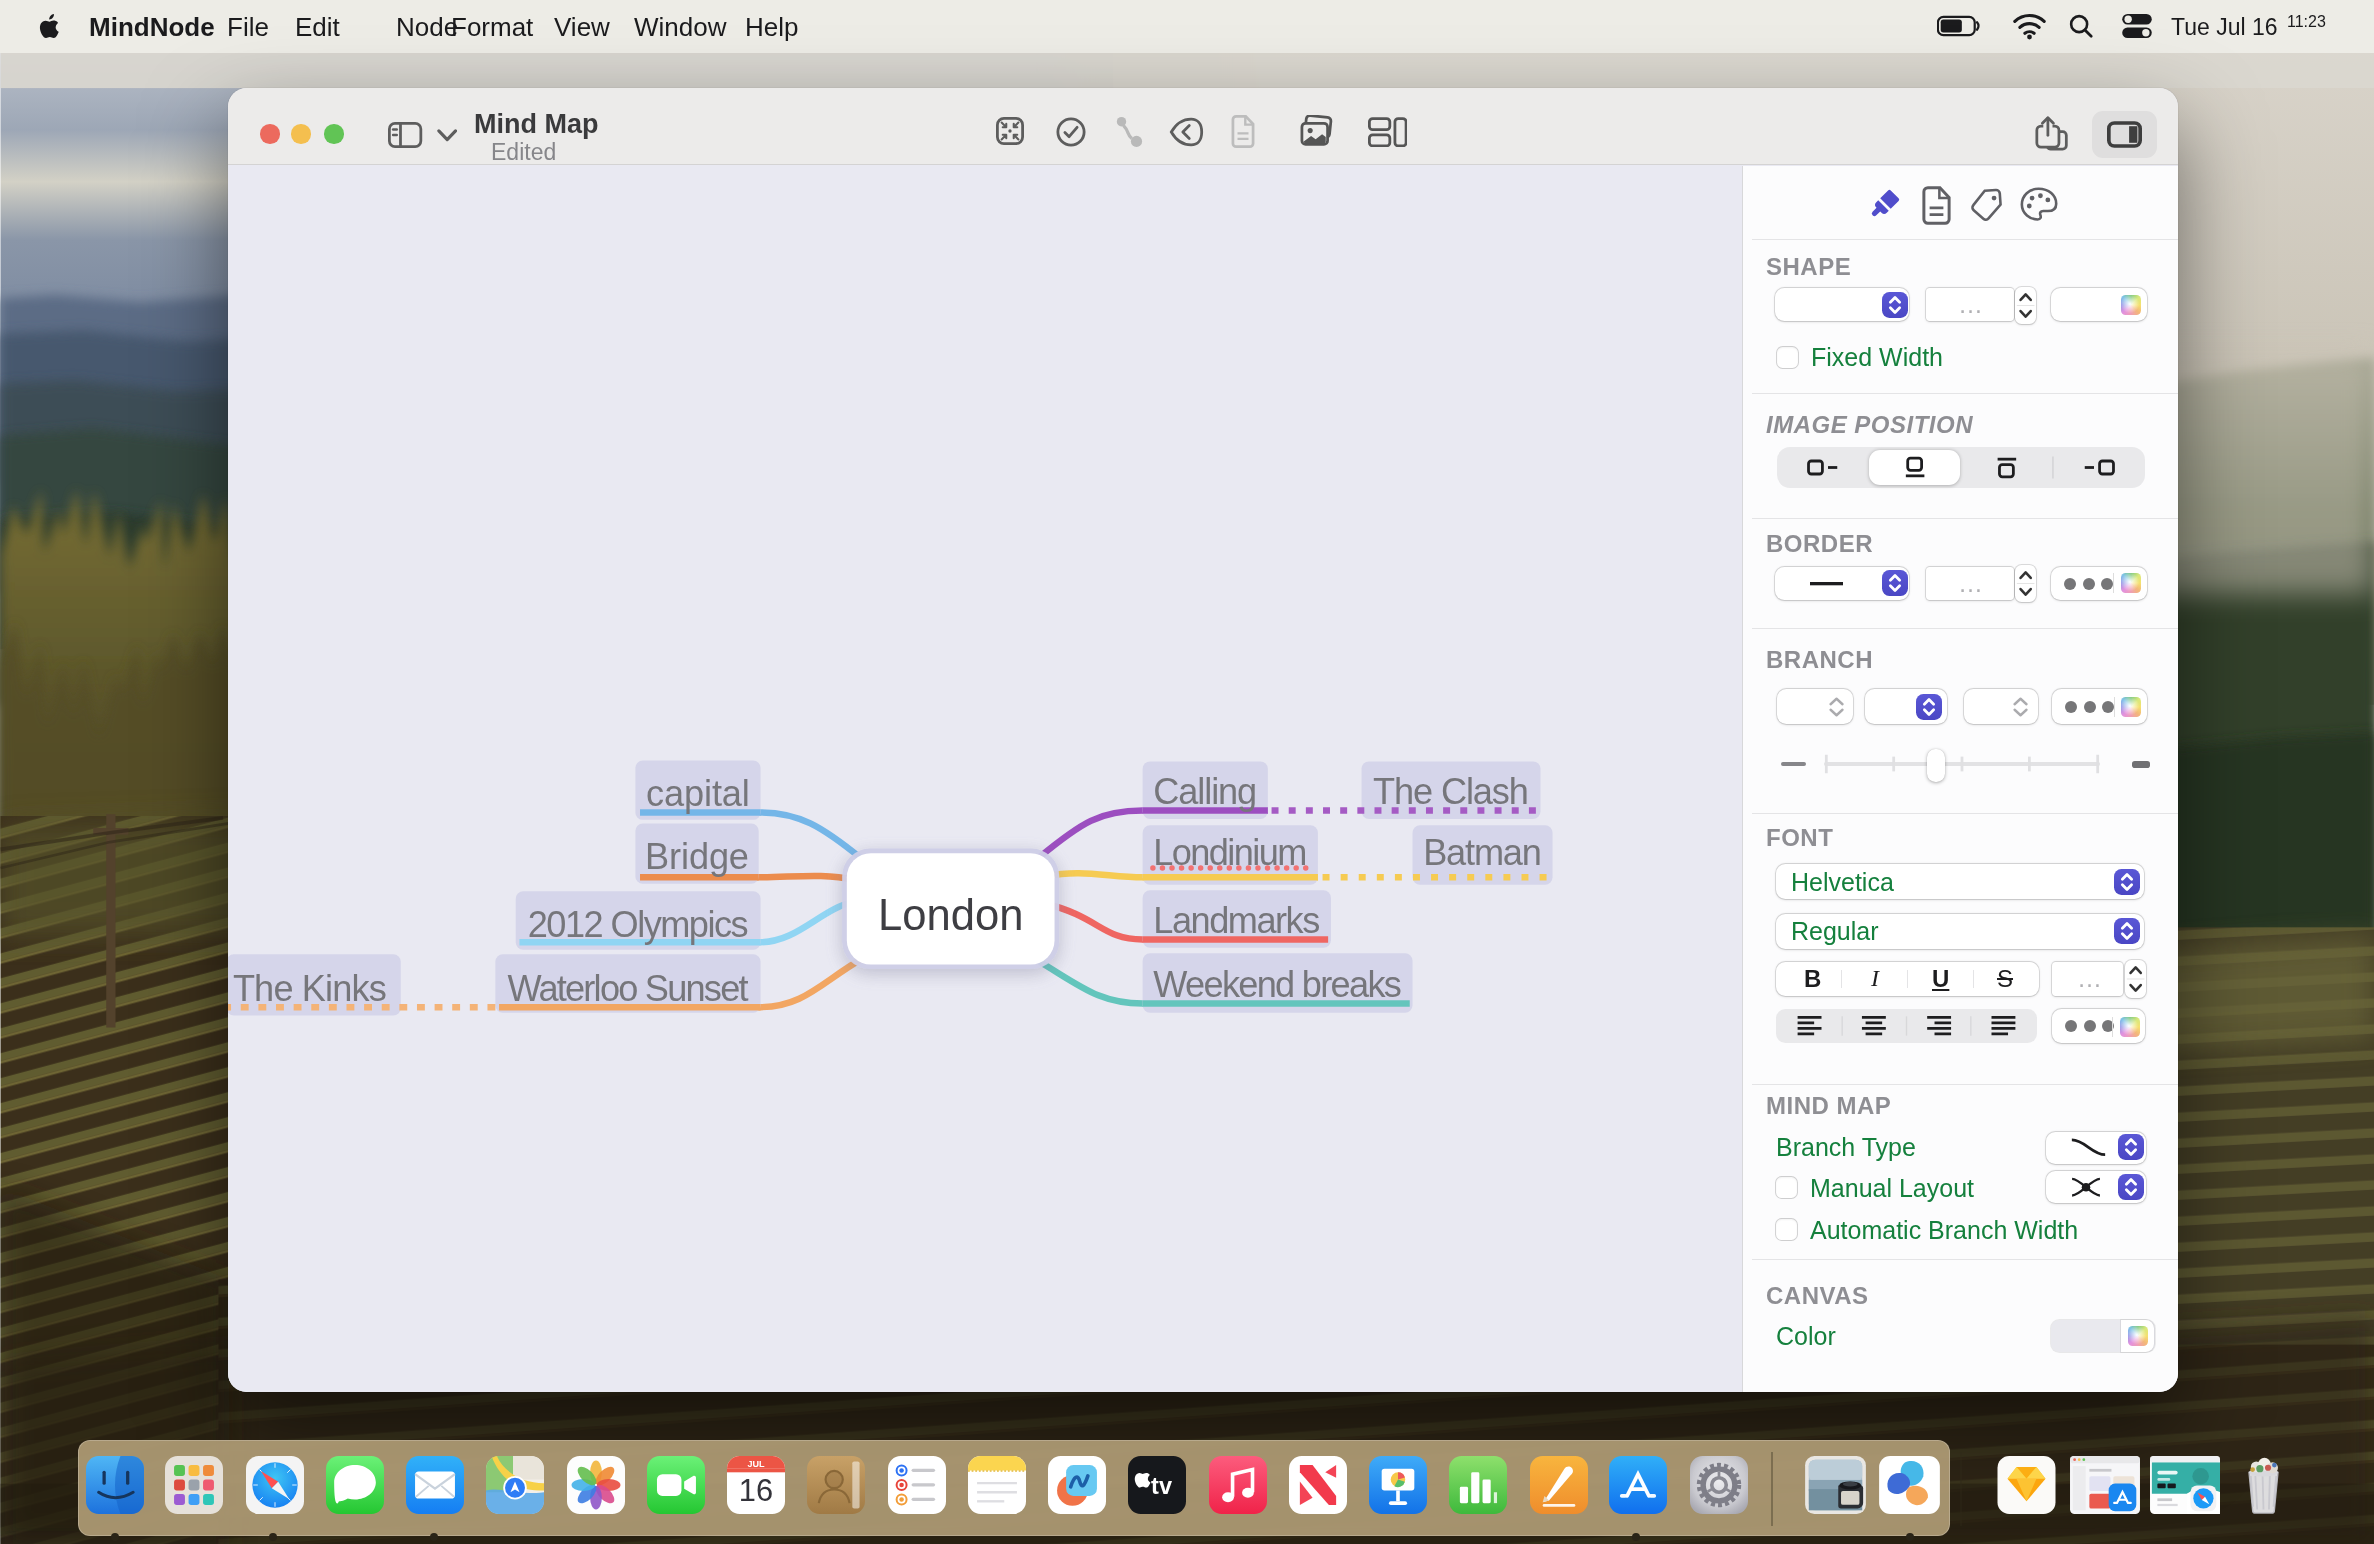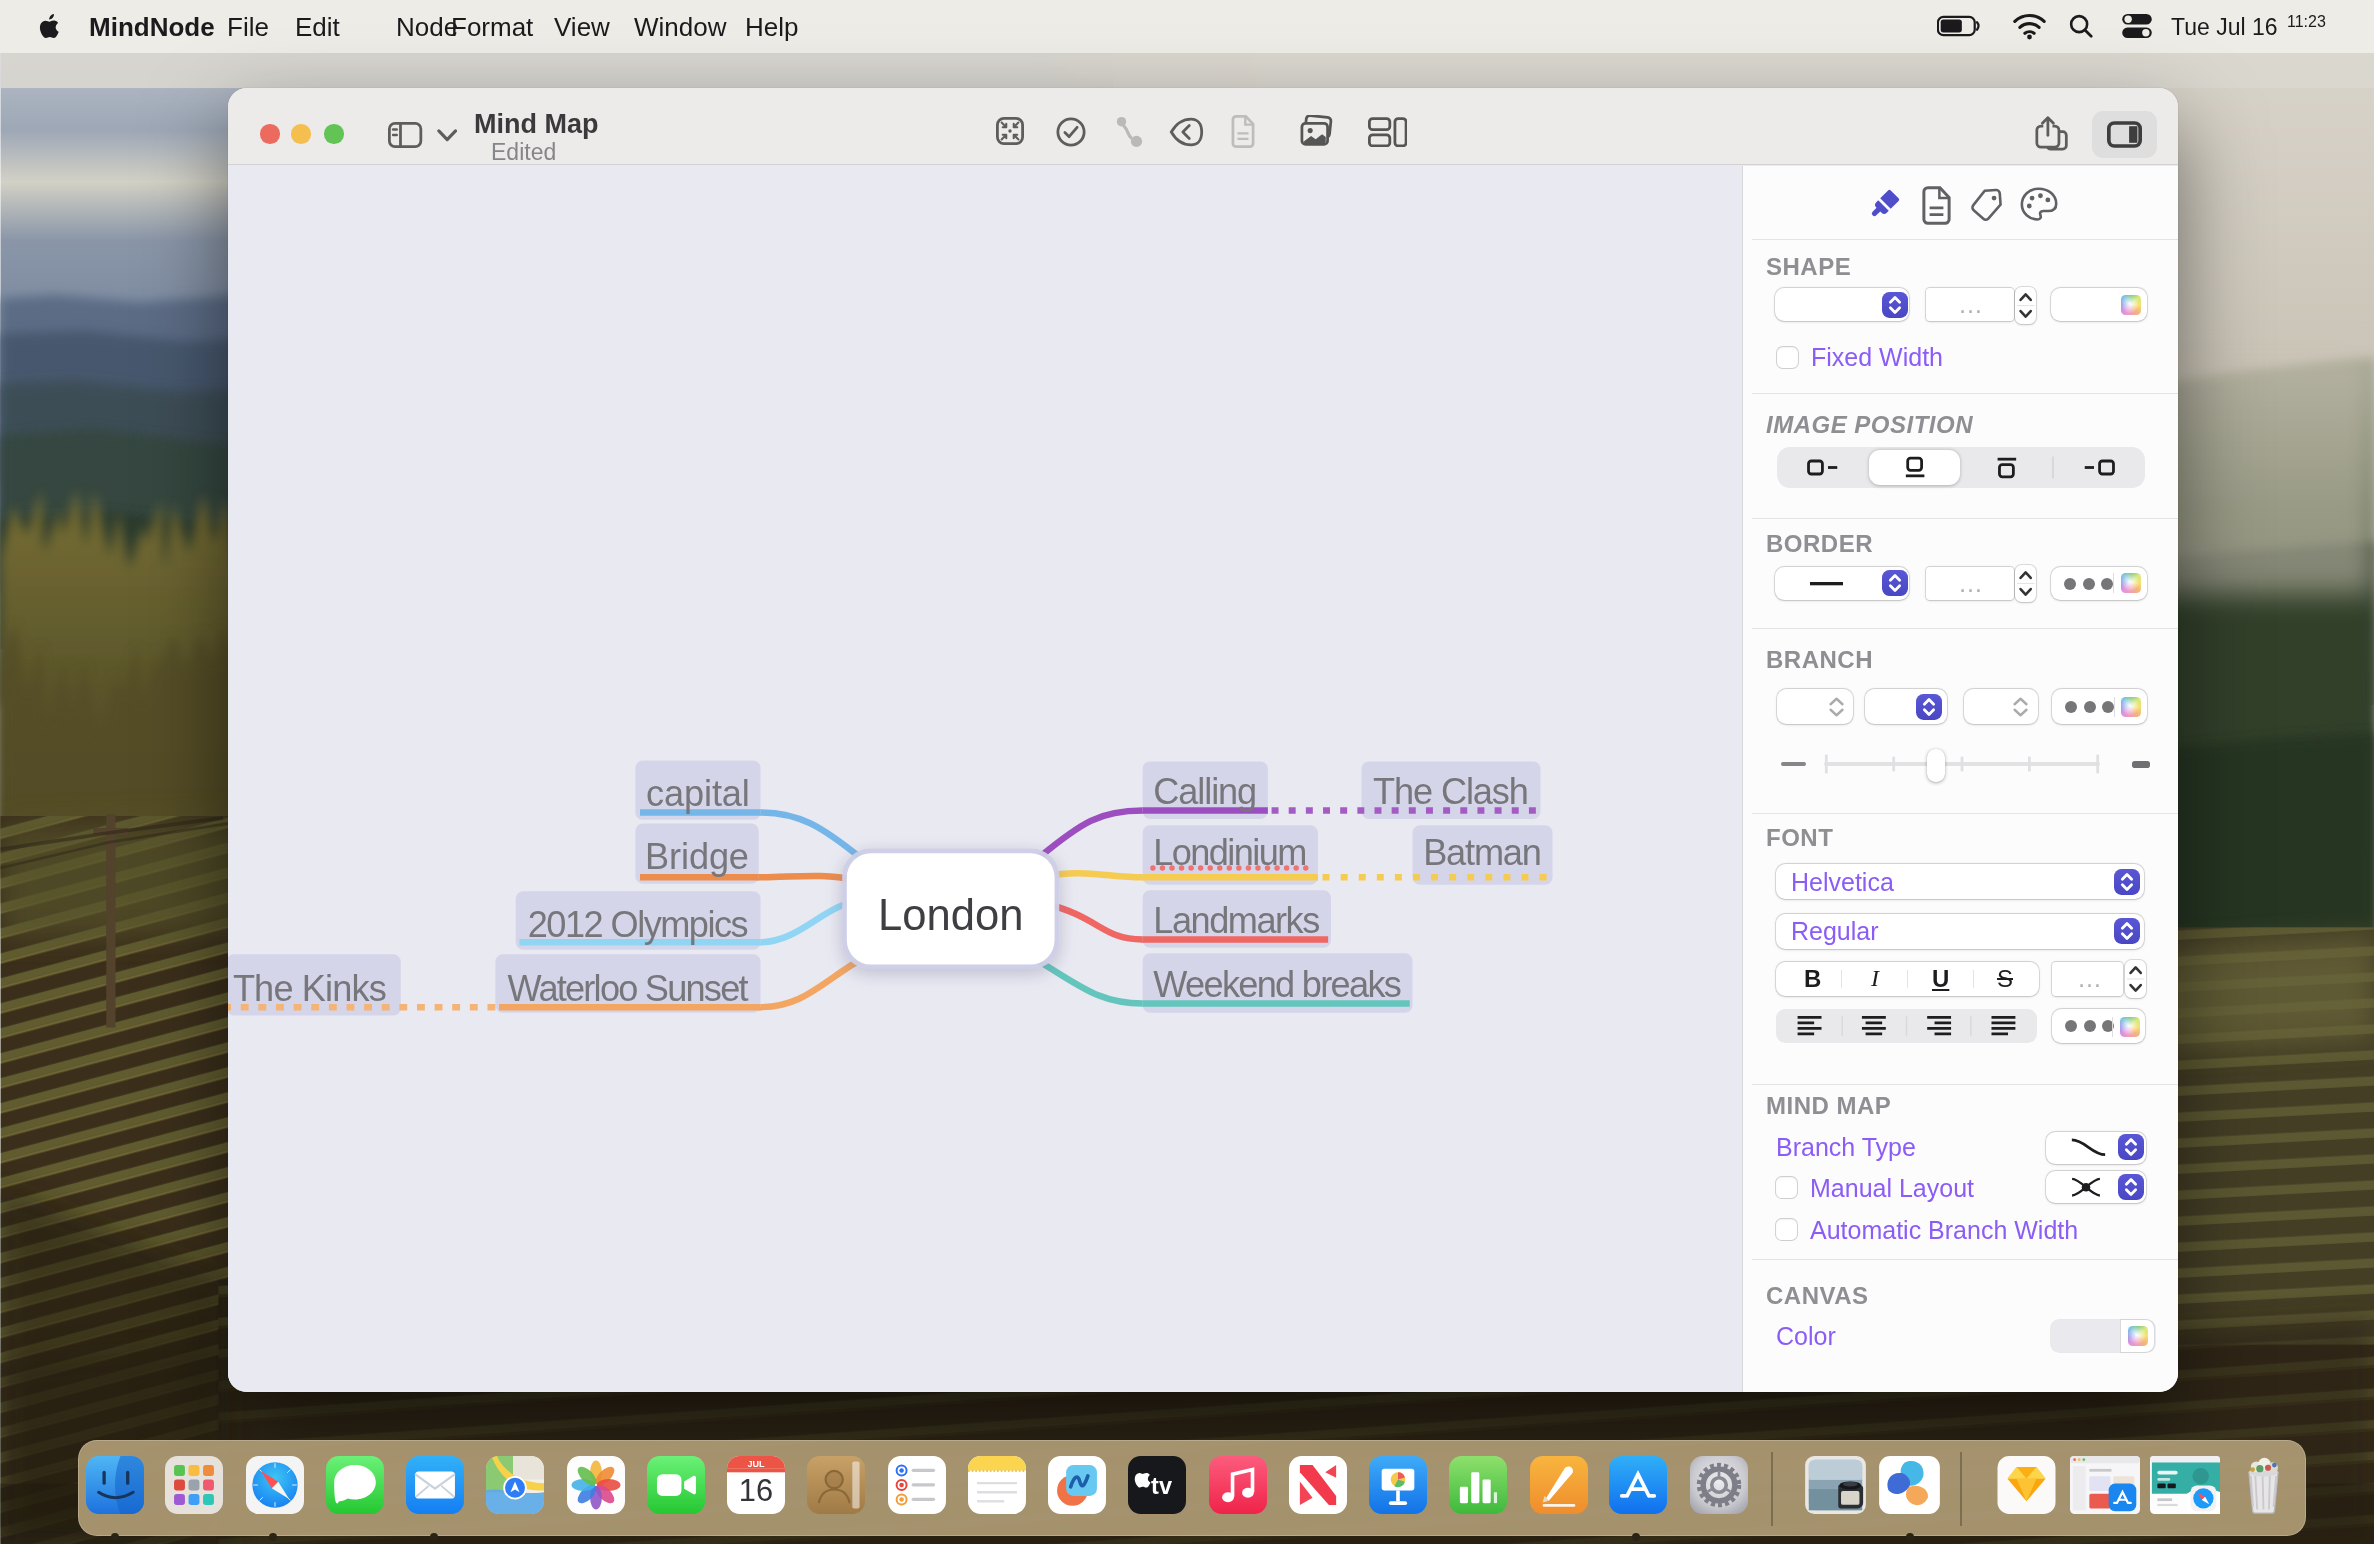--- a/index.html
+++ b/index.html
@@ -11,35 +11,35 @@
 #menubar { position:absolute; left:0; top:0; width:2375px; height:53px; background:#EDECE6; display:flex; align-items:center; color:#1b1b1d; font-size:26px; }
 
 #win { position:absolute; left:228px; top:88px; width:1950px; height:1304px; border-radius:18.6px; background:#E9E9F2; box-shadow:0 37px 83px rgba(0,0,0,0.5), 0 0 0.9px rgba(0,0,0,0.4); overflow:hidden; }
 #titlebar { position:absolute; left:0; top:0; width:100%; height:77px; background:#ECEBEA; border-bottom:0.9px solid #D4D3D3; }
 .tl { position:absolute; top:36px; width:19.5px; height:19.5px; border-radius:50%; }
 #canvas { position:absolute; left:0; top:78px; width:1514px; height:1226px; background:#E9E9F2; }
 #inspector { position:absolute; right:0; top:78px; width:436px; height:1226px; background:#FCFCFD; border-left:0.9px solid #D8D8DA; }
 
 #inspector .abs { position:absolute; }
 #inspector .lbl { position:absolute; font-size:24px; font-weight:bold; color:#8E8E93; letter-spacing:0.5px; }
-#inspector .txt { position:absolute; font-size:25px; color:#8b5cf6; }
+#inspector .txt { position:absolute; font-size:25px; color:#15803d; }
 #inspector .hr { position:absolute; left:9.3px; right:0; height:0.9px; background:#E4E4E6; }
 .ctl { position:absolute; background:#fff; border-radius:9.3px; box-shadow:0 0 0 0.9px rgba(0,0,0,0.12), 0 0.9px 2.8px rgba(0,0,0,0.14); }
 .stepb { position:absolute; width:26px; height:26px; border-radius:7.4px; background:linear-gradient(#5A57D6,#4A47C4); }
 .stepb svg, .stepg svg { position:absolute; left:0; top:0; }
 .chk { position:absolute; width:21.3px; height:21.3px; border-radius:5.6px; background:#fff; box-shadow:0 0 0 0.9px rgba(0,0,0,0.18), inset 0 0.9px 1.9px rgba(0,0,0,0.05); }
 .dots3 { position:absolute; display:flex; gap:6.5px; }
 .dots3 i { width:12px; height:12px; border-radius:50%; background:#767678; }
 .cwell { position:absolute; border-radius:4.6px; background:
  radial-gradient(circle at 45% 45%, rgba(255,255,255,1) 0%, rgba(255,255,255,0) 60%),
  conic-gradient(#7ec97e,#d9e87b,#f5e170,#f3b67a,#f0a0b4,#e392de,#9a9ae8,#7ec3e8,#7ec97e); }
 .seg { position:absolute; background:#E9E9EB; border-radius:13px; }
 .segdiv { position:absolute; top:8.3px; bottom:8.3px; width:0.9px; background:#D2D2D4; }
 
-#dock { position:absolute; left:78px; top:1440px; width:2228px; height:96px; border-radius:19px; background:rgba(178,158,120,0.9); border:0.9px solid rgba(255,255,255,0.22); }
+#dock { position:absolute; left:78px; top:1440px; width:1872px; height:96px; border-radius:12px; background:rgba(178,158,120,0.9); border:0.9px solid rgba(255,255,255,0.22); }
 .dk { position:absolute; top:15px; width:58px; height:58px; }
 .dot { position:absolute; top:92px; width:8.3px; height:8.3px; border-radius:50%; background:#2A2417; }
 </style>
 </head>
 <body>
 <div id="stage">
   <div id="wall"><svg width="2375" height="1544" viewBox="0 0 2560 1665">
     <defs>
       <linearGradient id="skyL" x1="0" y1="0" x2="0" y2="1">
         <stop offset="0" stop-color="#E6E4DE"></stop>

